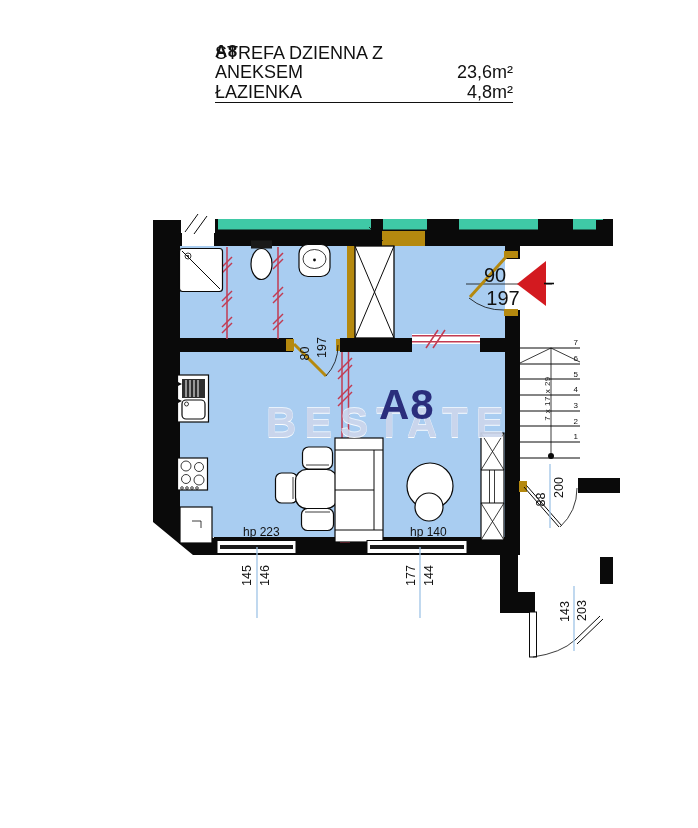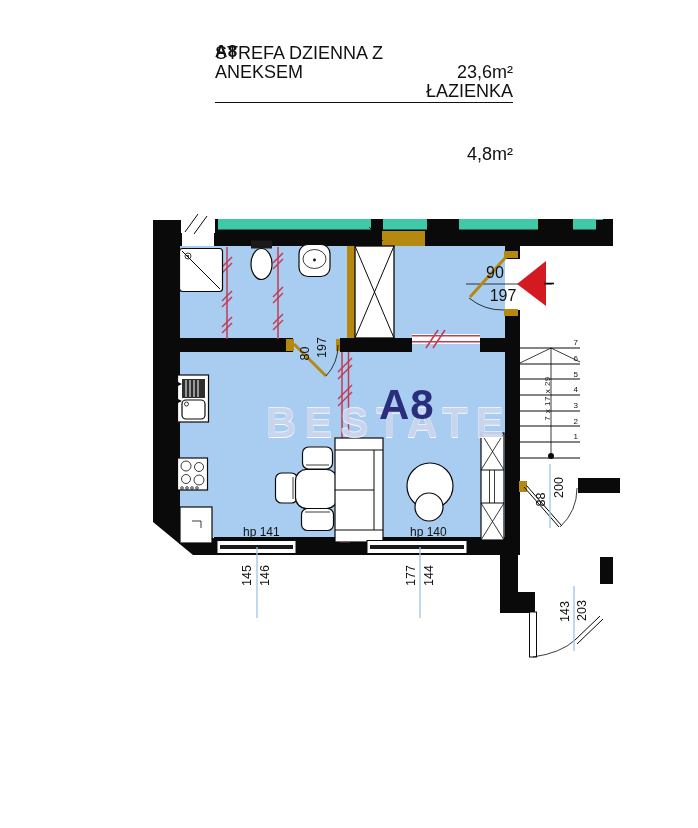--- a/index.html
+++ b/index.html
@@ -4,28 +4,28 @@
 <style>
   html,body{margin:0;padding:0;background:#fff;}
   #page{position:relative;width:634px;height:828px;background:#fff;overflow:hidden;
         font-family:Liberation Sans, sans-serif;color:#111;}
   svg{position:absolute;left:0;top:0;}
   
   #legend{position:absolute;left:215px;top:42px;width:298px;}
   .legend-code{font-weight:bold;font-size:17px;line-height:20px;letter-spacing:.5px;}
   .legend-row{display:flex;justify-content:space-between;align-items:flex-end;
               font-size:18px;height:20px;line-height:19px;gap:44px;}
-  .legend-row.rule{border-bottom:1.6px solid #111;flex-direction:column;}
+  .legend-row.rule{border-bottom:1.6px solid #111;}
   
   .txt{position:absolute;white-space:nowrap;}
   #room-label{left:379px;top:381px;font-size:42px;font-weight:800;letter-spacing:1px;color:var(--room-label,#2a2d7c);}
   #watermark{left:266px;top:399px;font-size:42px;font-weight:bold;letter-spacing:8px;
              color:var(--watermark,#ccd6ec);opacity:.92;text-shadow:0 1px 0 #fff,0 -1px 0 #ffffffcc;}
   .hp{font-size:12px;color:#111;}
-  .dim{font-size:16px;color:#111;text-align:center;}
+  .dim{font-size:20px;color:#111;text-align:center;}
   .vdim{position:absolute;width:40px;text-align:center;font-size:12.5px;color:#111;
         transform:rotate(-90deg);line-height:13px;}
   .stepnum{position:absolute;width:10px;font-size:8px;line-height:8px;text-align:right;color:#111;}
   #stair-note{position:absolute;left:521px;top:394px;width:52px;text-align:center;
               font-size:8px;letter-spacing:.5px;transform:rotate(-90deg);color:#222;}
   
   .wall{fill:var(--wall,#0a0a0a);}
   .teal{fill:var(--teal-band,#3fc9a6);}
   .gold{fill:var(--gold,#b5890f);}
   .floor{fill:var(--floor,#a9cdf1);}
@@ -264,21 +264,21 @@
 
     <g>
       <polygon points="517,284 546,261 546,306" fill="var(--arrow-red,#d31a20)"></polygon>
       <line x1="544" y1="283.5" x2="554" y2="283.5" stroke="#0a0a0a" stroke-width="1.6"></line>
     </g>
   </svg>
 
   <div class="txt" id="watermark">BESTATE</div>
   <div class="txt" id="room-label">A8</div>
 
-  <div class="txt hp" style="left:243px;top:525px;">hp 141</div>
+  <div class="txt hp" style="left:243px;top:525px;">hp 223</div>
   <div class="txt hp" style="left:410px;top:525px;">hp 140</div>
 
   <div class="txt dim" style="left:478px;top:264px;width:34px;">90</div>
   <div class="txt dim" style="left:483px;top:287px;width:40px;">197</div>
 
   <div class="vdim" style="left:285px;top:347px;">80</div>
   <div class="vdim" style="left:302px;top:341px;">197</div>
 
   <div class="vdim" style="left:227px;top:569px;">145</div>
   <div class="vdim" style="left:245px;top:569px;">146</div>

